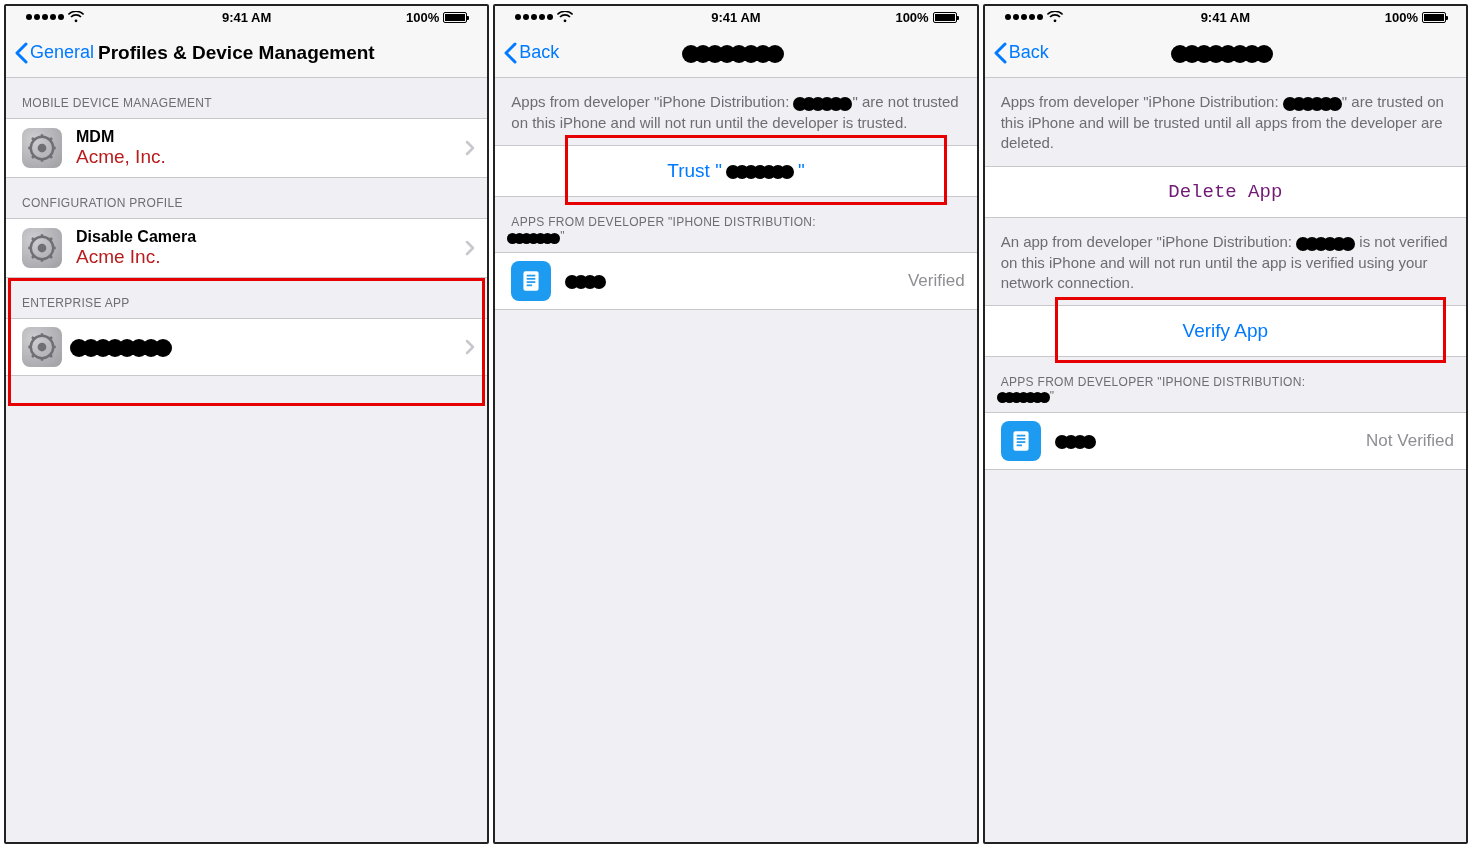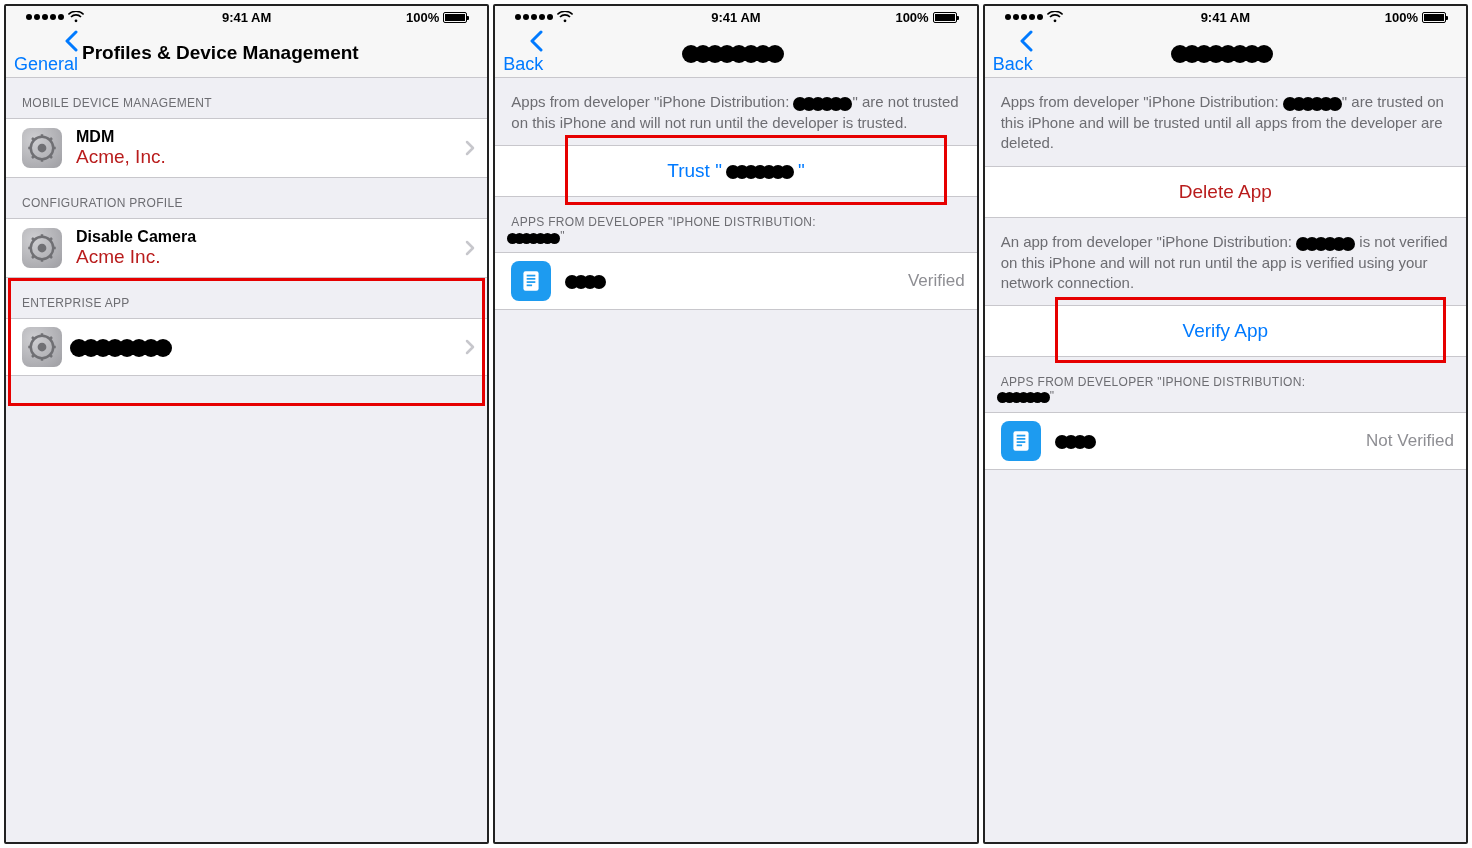--- a/index.html
+++ b/index.html
@@ -47,21 +47,21 @@
   
   .nav-bar {
     height: 50px;
     background: #f7f7f7;
     border-bottom: 1px solid #c8c7cc;
     display: flex;
     align-items: center;
     padding: 0 8px;
     position: relative;
   }
-  .nav-left { display:flex; align-items:flex-end; gap:2px; color:#007aff; font-size:18px;flex-direction:column; }
+  .nav-left { display:flex; align-items:flex-start; gap:2px; color:#007aff; font-size:18px; }
   .nav-back-chevron svg { display:block; }
   .nav-back-label { color:#007aff; font-size:18px; }
   .nav-title { position:absolute; left:0; right:0; text-align:center; font-size:18px; font-weight:600; color:#000; pointer-events:none; }
   .nav-title.bold-inline { position: static; text-align: right; margin-left: 4px; font-weight: 700; font-size: 19px; pointer-events:auto;}
   .nav-title-redacted { display:inline-block; }
 
   
   .content { flex: 1 1 auto; overflow-y: hidden; }
 
   .section-header {
@@ -108,21 +108,21 @@
   .cell-right-text { font-size:17px; color:#8e8e93; margin-left:20px; }
   .cell-button {
     background:#fff;
     border-top:1px solid #c8c7cc;
     border-bottom:1px solid #c8c7cc;
     min-height:52px;
     display:flex; align-items:center; justify-content:center;
     font-size:19px;
   }
   .cell-button.blue { color:#007aff; }
-  .cell-button.red { color:#b91c1c; }
+  .cell-button.red { color:#701a75;font-family:Liberation Mono, monospace; }
 
   .redact {
     display:inline-block;
     vertical-align: middle;
   }
   .redact .blob { display:inline-block; width:14px; height:14px; background:#000; border-radius:50%; margin-left:-5px; vertical-align:middle; }
   .redact .blob:first-child { margin-left:0; }
   .redact.sm .blob { width:11px; height:11px; margin-left:-4px; }
   .redact.lg .blob { width:18px; height:18px; margin-left:-6px; }
 

